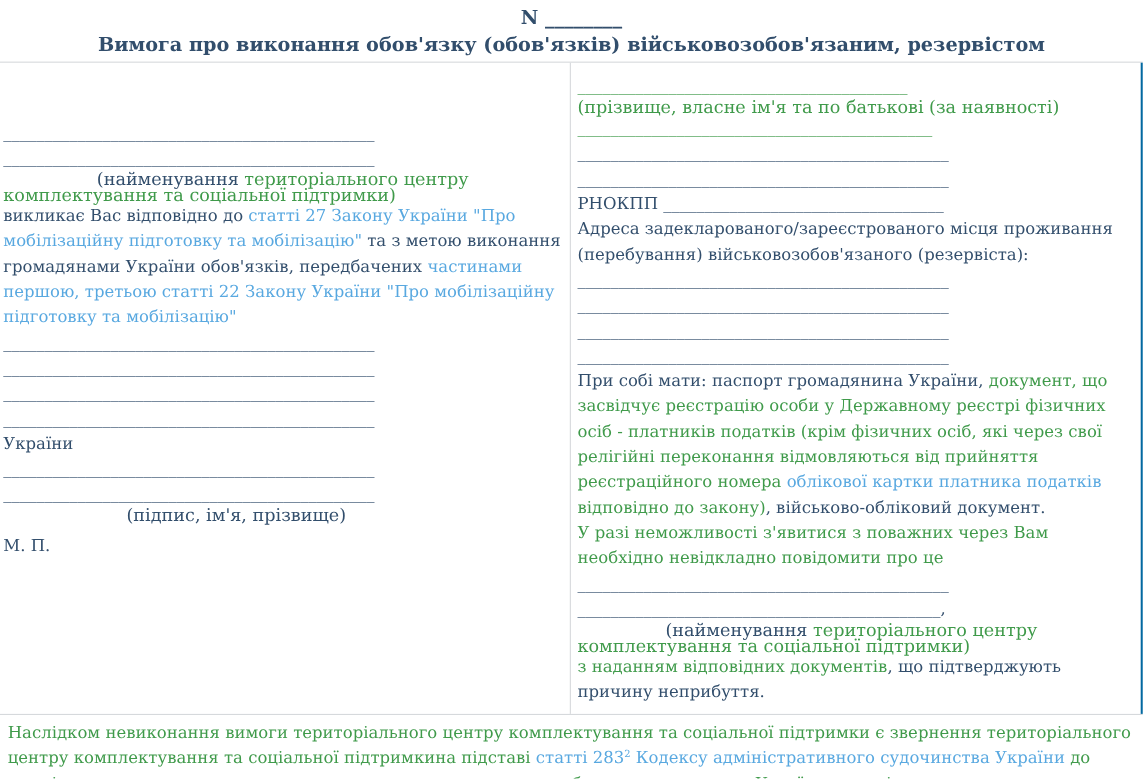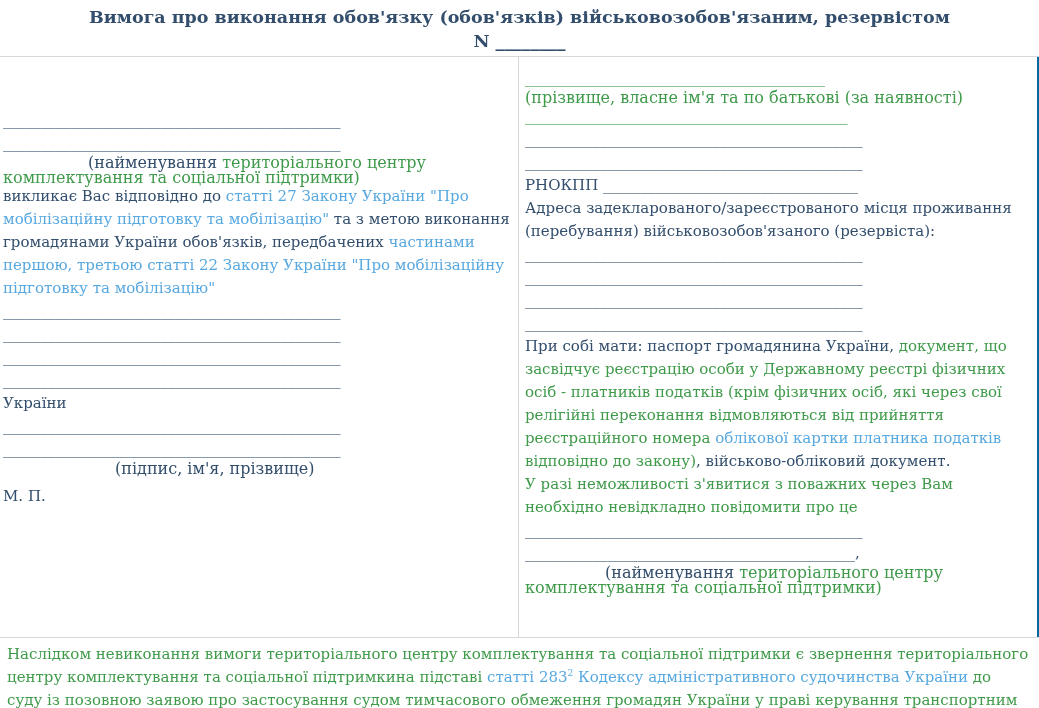--- a/index.html
+++ b/index.html
@@ -24,22 +24,22 @@
   .mp{ margin-top:9px; }
   .ftr{ padding:5px 9px 6px 7px;font-size:15px;line-height:23px; }
   sup{ font-size:9px;line-height:0;vertical-align:super; }
 </style>
 </head>
 <body>
 
 <div class="doc">
 
   <div class="hdr">
+    <div>N ________</div>
     <div>Вимога про виконання обов'язку (обов'язків) військовозобов'язаним, резервістом</div>
-    <div>N ________</div>
   </div>
 
   <div class="cols">
 
     <div class="col col-l">
       <p class="ln">_____________________________________________</p>
       <p class="ln">_____________________________________________</p>
       <p class="cap ind-85"><span>(найменування </span><span class="g">територіального центру комплектування та соціальної підтримки)</span></p>
       <p><span>викликає Вас відповідно до </span><a class="lk">статті 27 Закону України "Про мобілізаційну підготовку та мобілізацію"</a><span> та з метою виконання громадянами України обов'язків, передбачених </span><a class="lk">частинами першою, третьою статті 22 Закону України "Про мобілізаційну підготовку та мобілізацію"</a></p>
       <p class="ln">_____________________________________________</p>
@@ -63,19 +63,20 @@
       <p>Адреса задекларованого/зареєстрованого місця проживання (перебування) військовозобов'язаного (резервіста):</p>
       <p class="ln">_____________________________________________</p>
       <p class="ln">_____________________________________________</p>
       <p class="ln">_____________________________________________</p>
       <p class="ln">_____________________________________________</p>
       <p><span>При собі мати: паспорт громадянина України, </span><span class="g">документ, що засвідчує реєстрацію особи у Державному реєстрі фізичних осіб - платників податків (крім фізичних осіб, які через свої релігійні переконання відмовляються від прийняття реєстраційного номера </span><a class="lk">облікової картки платника податків</a><span class="g"> відповідно до закону)</span><span>, військово-обліковий документ.</span></p>
       <p class="g">У разі неможливості з'явитися з поважних через Вам необхідно невідкладно повідомити про це</p>
       <p class="ln">_____________________________________________</p>
       <p class="ln">____________________________________________,</p>
       <p class="cap ind-80"><span>(найменування </span><span class="g">територіального центру комплектування та соціальної підтримки)</span></p>
+      <p><span class="g">з наданням відповідних документів</span><span>, що підтверджують причину неприбуття.</span></p>
     </div>
 
   </div>
 
   <div class="ftr"><span class="g">Наслідком невиконання вимоги територіального центру комплектування та соціальної підтримки є звернення територіального центру комплектування та соціальної підтримкина підставі </span><a class="lk"><span>статті 283</span><sup>2</sup><span> Кодексу адміністративного судочинства України</span></a><span class="g"> до суду із позовною заявою про застосування судом тимчасового обмеження громадян України у праві керування транспортним засобом під час мобілізації.</span></div>
 
 </div>
 
 </body></html>

